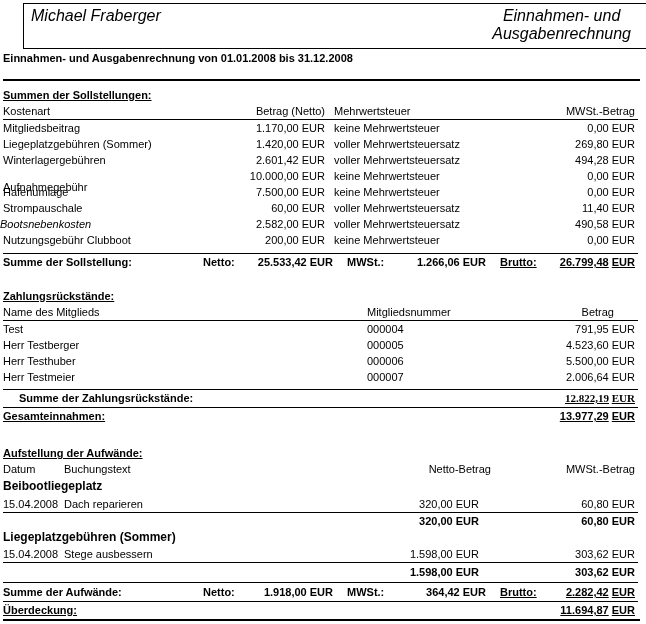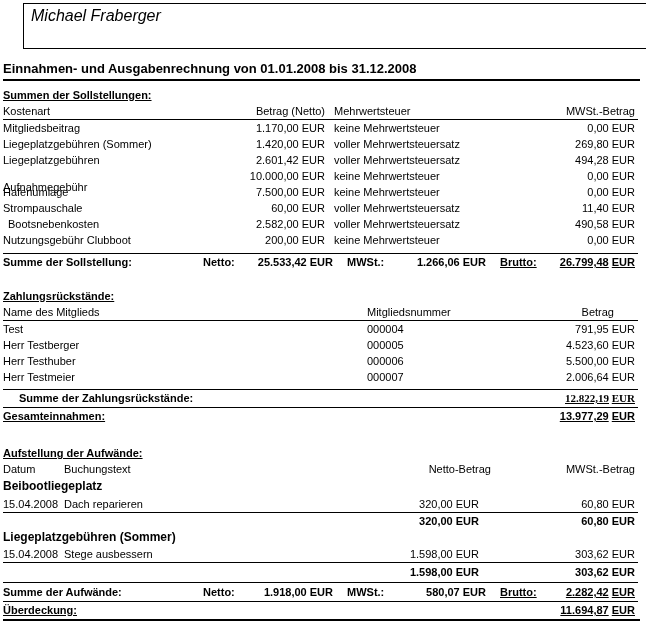--- a/index.html
+++ b/index.html
@@ -5,30 +5,34 @@
   html, body { margin: 0; padding: 0; background: #ffffff; }
   body { width: 646px; height: 624px; position: relative; overflow: hidden; color: #000;
          font-family: "Liberation Sans", sans-serif; font-size: 11px; }
   .abs { position: absolute; white-space: nowrap; line-height: 14px; }
   .r { text-align: right; }
   .b { font-weight: bold; }
   .u { text-decoration: underline; }
   .header-box { position: absolute; left: 3px; top: 3px; width: 637px; height: 44px; border: 1px solid #000; margin-left: 20px; }
   .hdr-name { position: absolute; left: 7px; top: 3px; font-style: italic; font-size: 16px; line-height: 18px; }
   .hdr-title { position: absolute; right: 30px; top: 3px; font-style: italic; font-size: 16px; line-height: 18px; text-align: center; }
-  .report-title { position: absolute; left: 3px; top: 61px; font-weight: bold; font-size: 13px; line-height: 16px; }
+  .report-title { position: absolute; left: 3px; top: 50px; font-weight: bold; font-size: 11px; line-height: 16px; }
   .thickline { position: absolute; left: 3px; width: 637px; height: 2px; background: #000; }
   .line { position: absolute; left: 3px; width: 635px; height: 1px; background: #000; }
   .sec { font-weight: bold; text-decoration: underline; }
 </style>
 </head>
 <body>
 
 <div class="header-box">
   <div class="hdr-name">Michael Fraberger</div>
+  <div class="hdr-title">
+    <div>Einnahmen- und</div>
+    <div>Ausgabenrechnung</div>
+  </div>
 </div>
 
 <div class="report-title">Einnahmen- und Ausgabenrechnung  von 01.01.2008 bis 31.12.2008</div>
 <div class="thickline" style="top:79px;"></div>
 
 <div class="abs sec" style="left:3px; top:88px;">Summen der Sollstellungen:</div>
 <div class="abs" style="left:3px; top:104px;">Kostenart</div>
 <div class="abs r" style="right:321px; top:104px;">Betrag (Netto)</div>
 <div class="abs" style="left:334px; top:104px;">Mehrwertsteuer</div>
 <div class="abs r" style="right:11px; top:104px;">MWSt.-Betrag</div>
@@ -41,21 +45,21 @@
       <div class="abs" style="left:334px; top:121px;">keine Mehrwertsteuer</div>
       <div class="abs r" style="right:11px; top:121px;">0,00 EUR</div>
     </div>
     <div class="" style="">
       <div class="abs" style="left:3px; top:137px;">Liegeplatzgebühren (Sommer)</div>
       <div class="abs r" style="right:321px; top:137px;">1.420,00 EUR</div>
       <div class="abs" style="left:334px; top:137px;">voller Mehrwertsteuersatz</div>
       <div class="abs r" style="right:11px; top:137px;">269,80 EUR</div>
     </div>
     <div class="" style="">
-      <div class="abs" style="left:3px; top:153px;">Liegeplatzgebühren</div>
+      <div class="abs" style="left:3px; top:153px;">Winterlagergebühren</div>
       <div class="abs r" style="right:321px; top:153px;">2.601,42 EUR</div>
       <div class="abs" style="left:334px; top:153px;">voller Mehrwertsteuersatz</div>
       <div class="abs r" style="right:11px; top:153px;">494,28 EUR</div>
     </div>
     <div class="" style="">
       <div class="abs" style="left:3px; top:169px;margin-top:11px;">Aufnahmegebühr</div>
       <div class="abs r" style="right:321px; top:169px;">10.000,00 EUR</div>
       <div class="abs" style="left:334px; top:169px;">keine Mehrwertsteuer</div>
       <div class="abs r" style="right:11px; top:169px;">0,00 EUR</div>
     </div>
@@ -65,21 +69,21 @@
       <div class="abs" style="left:334px; top:185px;">keine Mehrwertsteuer</div>
       <div class="abs r" style="right:11px; top:185px;">0,00 EUR</div>
     </div>
     <div class="" style="">
       <div class="abs" style="left:3px; top:201px;">Strompauschale</div>
       <div class="abs r" style="right:321px; top:201px;">60,00 EUR</div>
       <div class="abs" style="left:334px; top:201px;">voller Mehrwertsteuersatz</div>
       <div class="abs r" style="right:11px; top:201px;">11,40 EUR</div>
     </div>
     <div class="" style="">
-      <div class="abs" style="left:8px; top:217px;">Bootsnebenkosten</div>
+      <div class="abs" style="left:0; top:217px;font-style:italic;">Bootsnebenkosten</div>
       <div class="abs r" style="right:321px; top:217px;">2.582,00 EUR</div>
       <div class="abs" style="left:334px; top:217px;">voller Mehrwertsteuersatz</div>
       <div class="abs r" style="right:11px; top:217px;">490,58 EUR</div>
     </div>
     <div class="" style="">
       <div class="abs" style="left:3px; top:233px;">Nutzungsgebühr Clubboot</div>
       <div class="abs r" style="right:321px; top:233px;">200,00 EUR</div>
       <div class="abs" style="left:334px; top:233px;">keine Mehrwertsteuer</div>
       <div class="abs r" style="right:11px; top:233px;">0,00 EUR</div>
     </div>
@@ -161,21 +165,21 @@
 <div class="abs r" style="right:11px; top:547px;">303,62 EUR</div>
 <div class="line" style="top:562px;"></div>
 <div class="abs b r" style="right:167px; top:565px;">1.598,00 EUR</div>
 <div class="abs b r" style="right:11px; top:565px;">303,62 EUR</div>
 
 <div class="line" style="top:582px;"></div>
 <div class="abs b" style="left:3px; top:585px;">Summe der Aufwände:</div>
 <div class="abs b" style="left:203px; top:585px;">Netto:</div>
 <div class="abs b r" style="right:313px; top:585px;text-align:center;">1.918,00 EUR</div>
 <div class="abs b" style="left:347px; top:585px;">MWSt.:</div>
-<div class="abs b r" style="right:160px; top:585px;">580,07 EUR</div>
+<div class="abs b r" style="right:160px; top:585px;">364,42 EUR</div>
 <div class="abs b u" style="left:500px; top:585px;">Brutto:</div>
 <div class="abs b r" style="right:11px; top:585px;">
   <span class="u">2.282,42</span>
   <span class="u">EUR</span>
 </div>
 <div class="line" style="top:601px;"></div>
 <div class="abs b u" style="left:3px; top:603px;">Überdeckung:</div>
 <div class="abs b r" style="right:11px; top:603px;">
   <span class="u">11.694,87</span>
   <span class="u">EUR</span>

